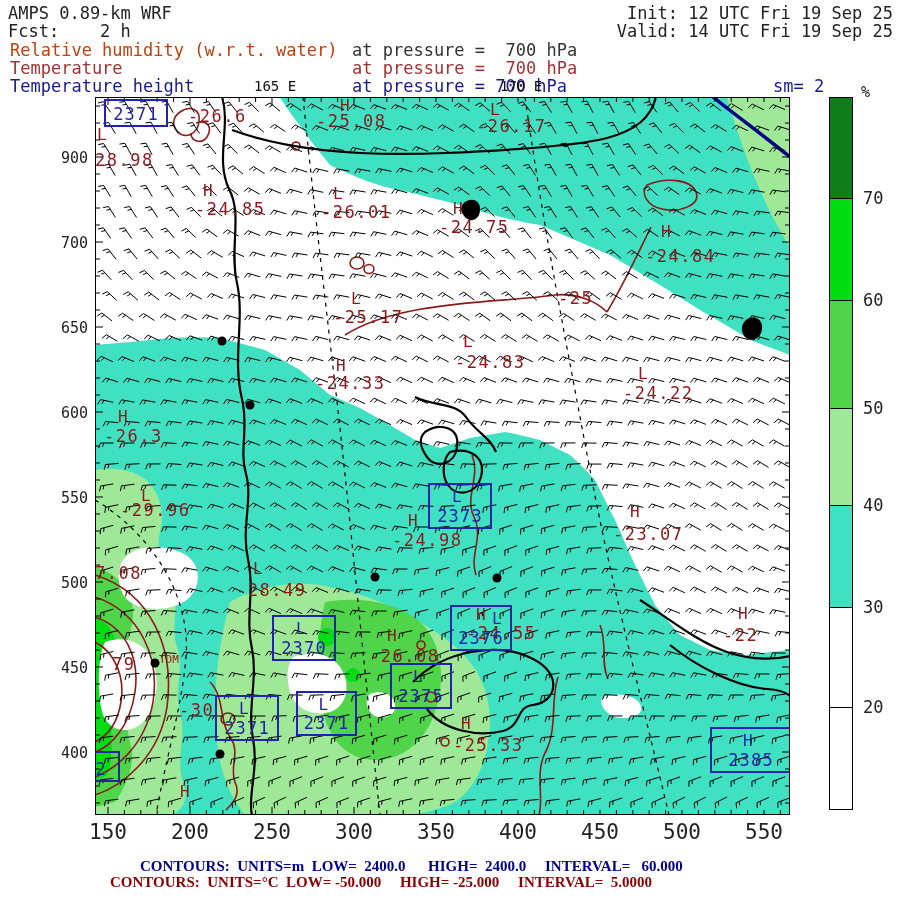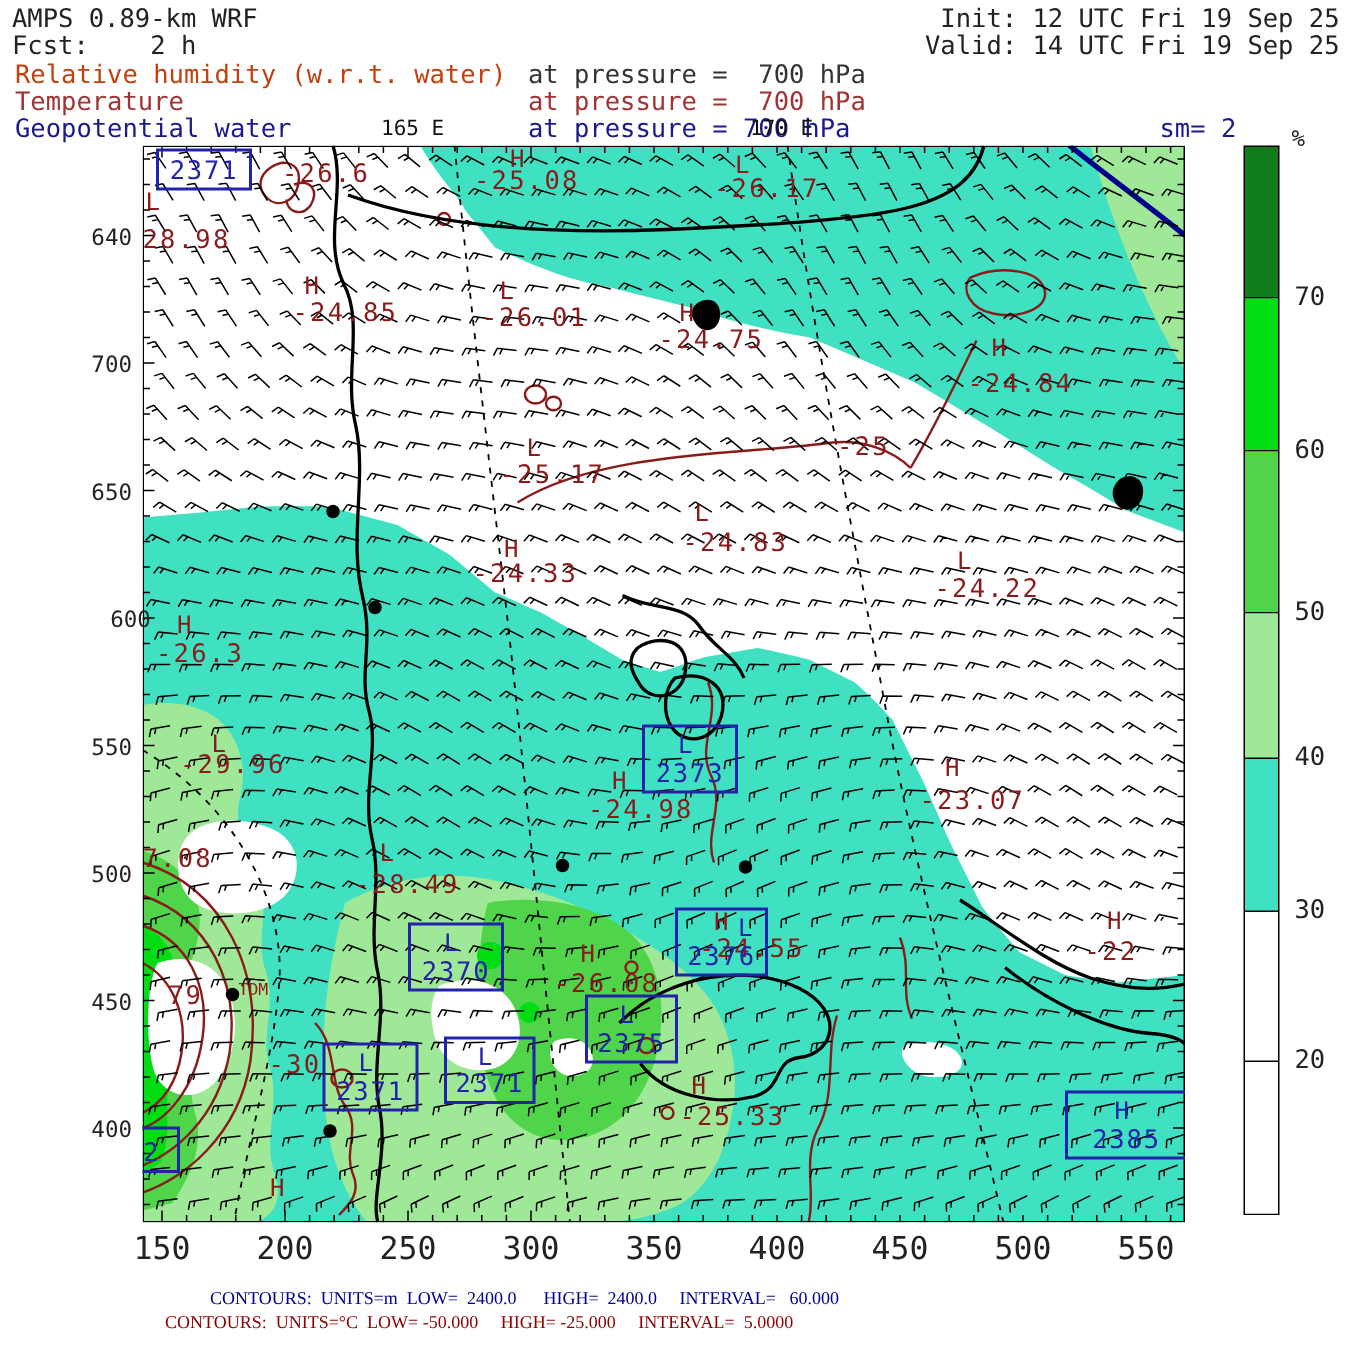--- a/index.html
+++ b/index.html
@@ -18,37 +18,37 @@
   .hbox{position:absolute;border:2px solid #2222aa;box-sizing:border-box}
   .hletter{position:absolute;color:#2222aa;font-size:16px;line-height:1}
   .hval{position:absolute;color:#2222aa;font-size:17px;letter-spacing:1.2px;line-height:1;text-align:center}
   .xtick{position:absolute;font-size:21px;color:#222;transform:translateX(-50%);white-space:pre}
   .ytick{position:absolute;font-size:15px;color:#222;width:38px;text-align:right;white-space:pre}
   #colorbar{position:absolute;left:829px;top:97px;width:22px;border:1px solid #000}
   .cbseg{width:22px;border-bottom:1px solid #000;box-sizing:border-box}
   .cbseg:last-child{border-bottom:none}
   .cblabel{position:absolute;left:863px;font-size:17px;color:#222}
   #cb-unit{position:absolute;left:861px;top:83px;font-size:15px;color:#222}
-  .ft{position:absolute;font-family:"Liberation Serif",serif;font-weight:normal;font-size:12px;white-space:pre}
+  .ft{position:absolute;font-family:"Liberation Serif",serif;font-weight:bold;font-size:15px;white-space:pre}
   .ft.blue{color:#00008b}
   .ft.red{color:#8b0000}
 </style>
 </head>
 <body>
 
 <div class="hdr" style="left:8px;top:4px">AMPS 0.89-km WRF</div>
 <div class="hdr" style="left:8px;top:22px">Fcst:    2 h</div>
 <div class="hdr right" style="right:7px;top:4px">Init: 12 UTC Fri 19 Sep 25</div>
 <div class="hdr right" style="right:7px;top:22px">Valid: 14 UTC Fri 19 Sep 25</div>
 
 <div class="hdr" style="left:10px;top:41px;color:#c2410c">Relative humidity (w.r.t. water)</div>
 <div class="hdr" style="left:352px;top:41px;color:#333">at pressure =  700 hPa</div>
 <div class="hdr red" style="left:10px;top:59px">Temperature</div>
 <div class="hdr red" style="left:352px;top:59px">at pressure =  700 hPa</div>
-<div class="hdr blue" style="left:10px;top:77px">Geopotential water</div>
+<div class="hdr blue" style="left:10px;top:77px">Temperature height</div>
 <div class="hdr blue" style="left:352px;top:77px">at pressure = 700 hPa</div>
 <div class="hdr blue" style="left:773px;top:77px">sm= 2</div>
 
 <div class="merid" style="left:254px;top:78px">165 E</div>
 <div class="merid" style="left:500px;top:78px">170 E</div>
 
 <div id="map">
   <svg width="695" height="718" viewBox="0 0 695 718">
     <g>
       <rect x="0" y="0" width="695" height="718" fill="#3fe1c2"></rect>
@@ -192,24 +192,24 @@
     <div class="xtick" style="left: 190px; top: 820px;">200</div>
     <div class="xtick" style="left: 272px; top: 820px;">250</div>
     <div class="xtick" style="left: 354px; top: 820px;">300</div>
     <div class="xtick" style="left: 436px; top: 820px;">350</div>
     <div class="xtick" style="left: 518px; top: 820px;">400</div>
     <div class="xtick" style="left: 600px; top: 820px;">450</div>
     <div class="xtick" style="left: 682px; top: 820px;">500</div>
     <div class="xtick" style="left: 764px; top: 820px;">550</div>
   </div>
 <div id="yaxis">
-    <div class="ytick" style="left: 50px; top: 149px;">640</div>
+    <div class="ytick" style="left: 50px; top: 149px;">900</div>
     <div class="ytick" style="left: 50px; top: 234px;">700</div>
     <div class="ytick" style="left: 50px; top: 319px;">650</div>
-    <div class="ytick" style="left: 68px; top: 404px; text-align: center;">600</div>
+    <div class="ytick" style="left: 50px; top: 404px;">600</div>
     <div class="ytick" style="left: 50px; top: 489px;">550</div>
     <div class="ytick" style="left: 50px; top: 574px;">500</div>
     <div class="ytick" style="left: 50px; top: 659px;">450</div>
     <div class="ytick" style="left: 50px; top: 744px;">400</div>
   </div>
 
 <div id="cb-unit">%</div>
 <div id="colorbar">
     <div class="cbseg" style="height: 101px; background: rgb(15, 125, 26);"></div>
     <div class="cbseg" style="height: 102px; background: rgb(0, 221, 18);"></div>

